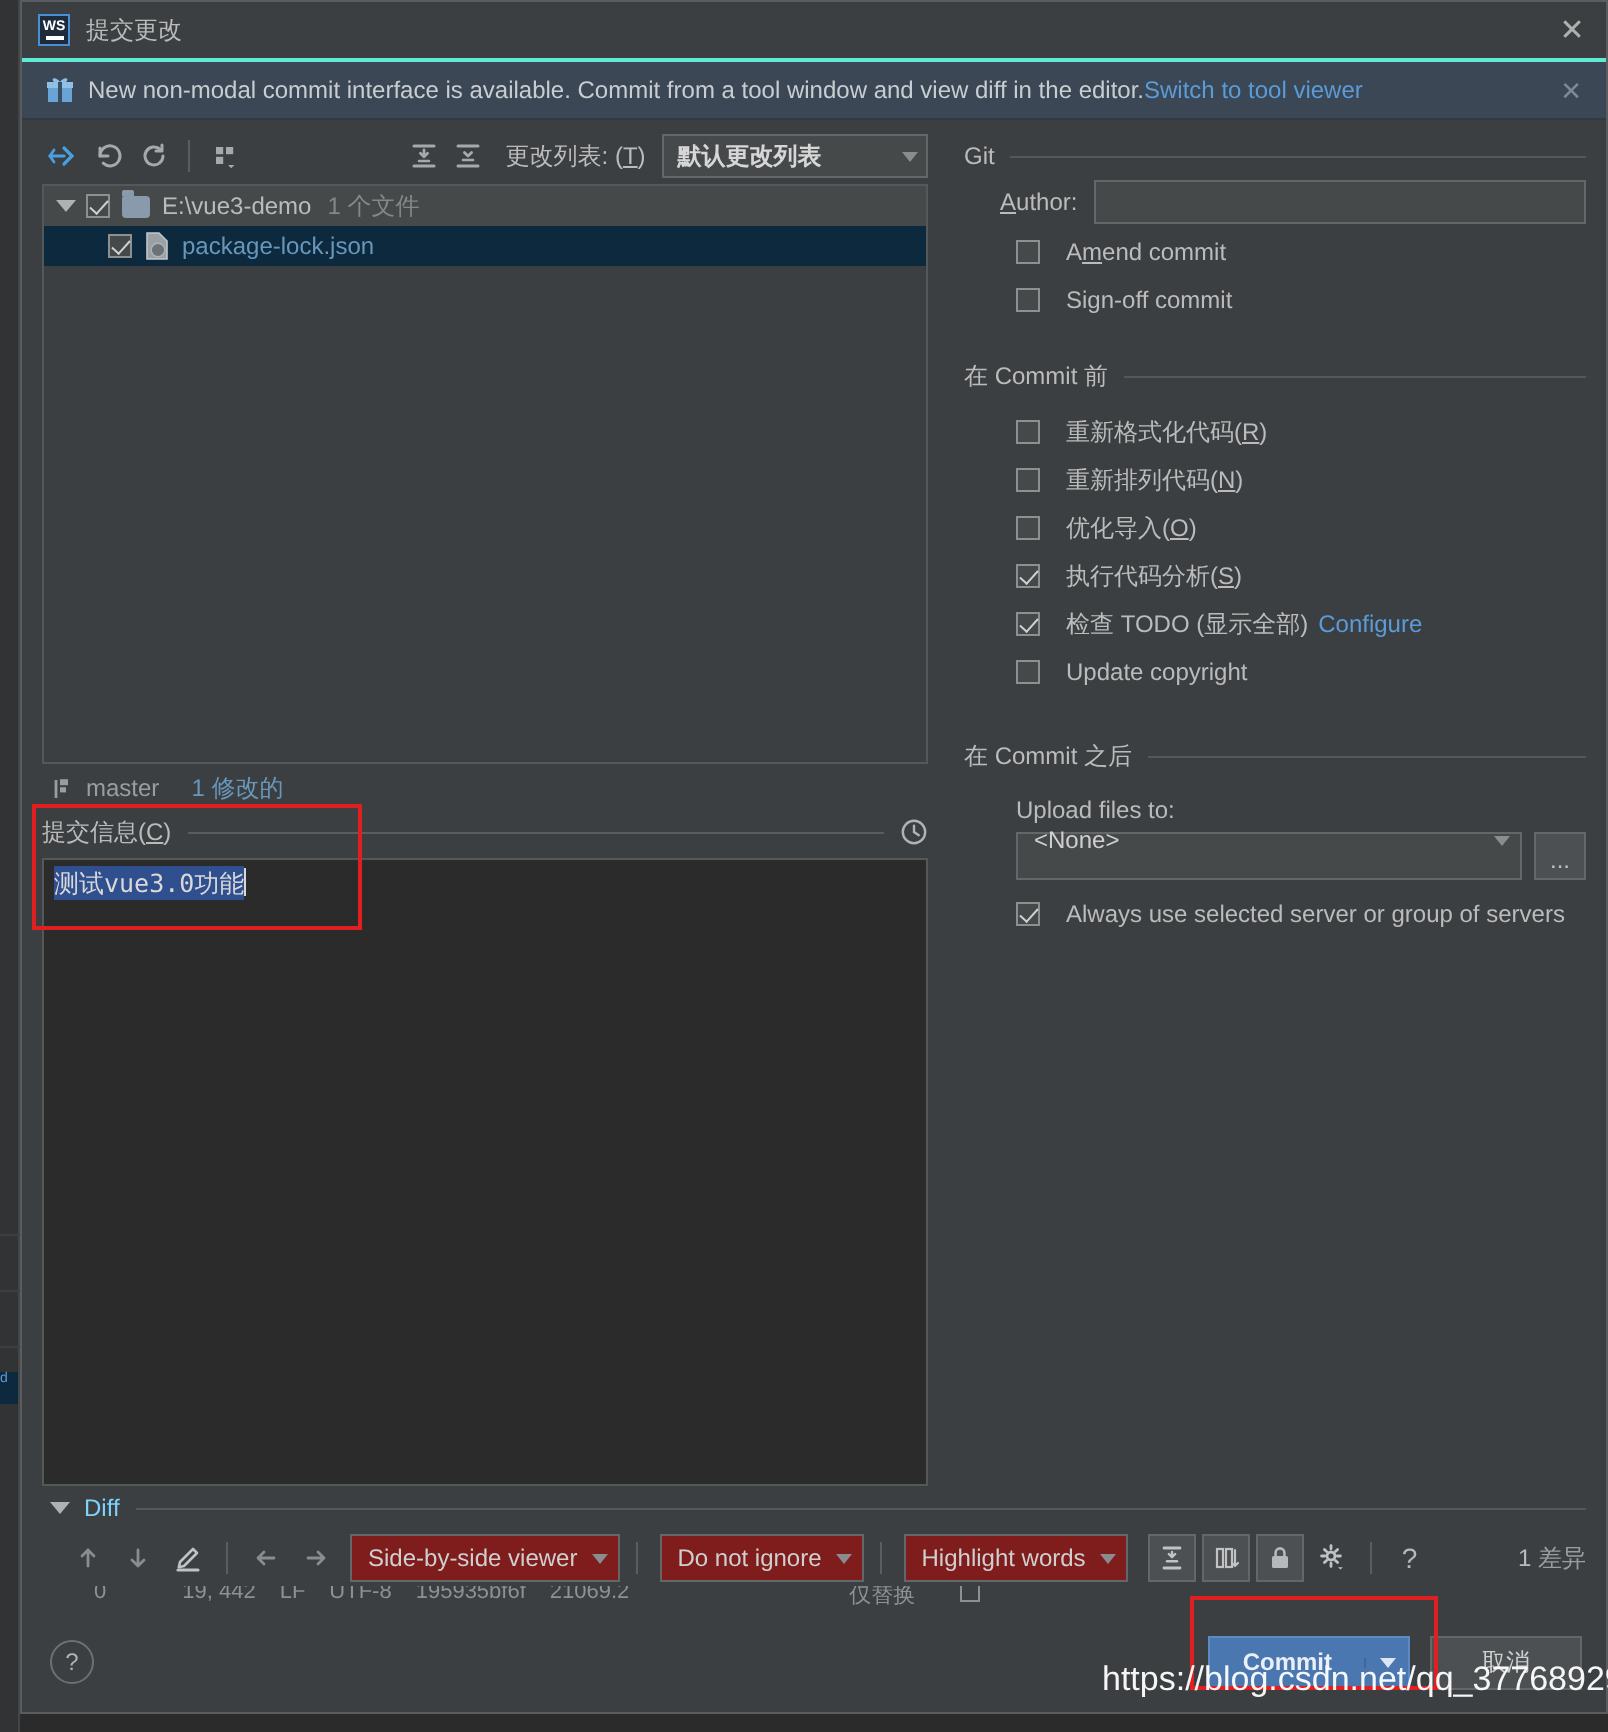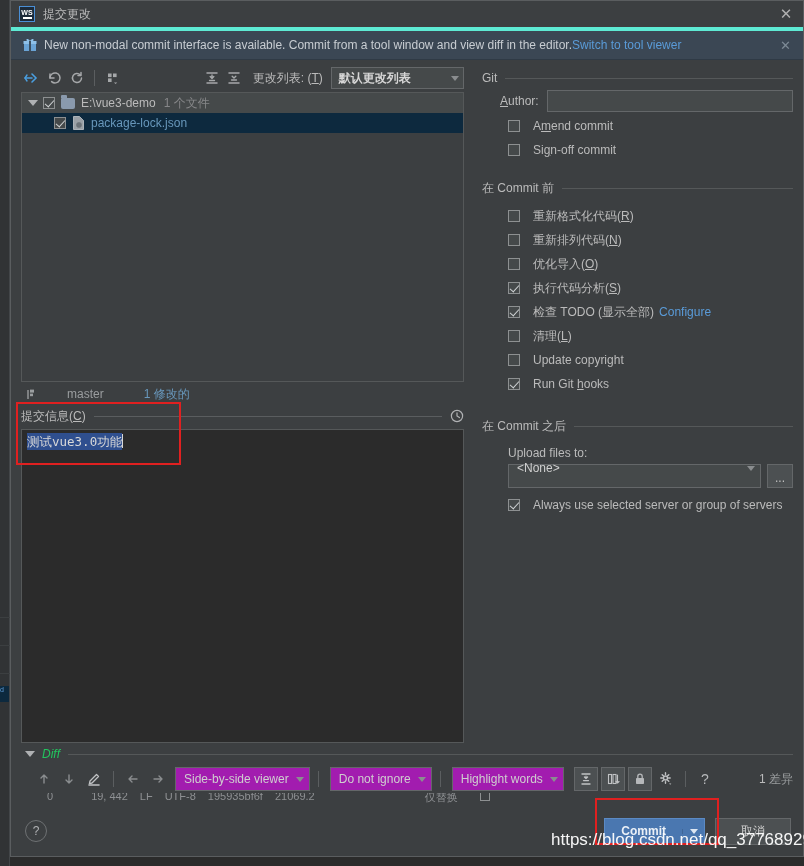--- a/index.html
+++ b/index.html
@@ -33,21 +33,21 @@
   .dialog {
     position: absolute; left: 10px; top: 0; width: 794px; height: 857px;
     background: #3c3f41; border: 1px solid #5a5d5f;
     display: flex; flex-direction: column;
   }
 
   
   .titlebar {
     height: 30px; flex: 0 0 30px; background: #3c3f41;
     display: flex; align-items: center; padding: 0 6px 0 8px;
-    border-bottom: 4px solid #5eead4;
+    border-bottom: 2px solid #5eead4;
   }
   .ws-icon {
     width: 16px; height: 16px; background: #1d2b3a;
     border: 1px solid #4a8fd6; color: #ffffff;
     font-size: 7px; font-weight: bold; line-height: 8px;
     display: flex; flex-direction: column; align-items: center; justify-content: center;
     margin-right: 8px; flex: 0 0 16px;
   }
   .ws-icon .ws-bar { width: 9px; height: 2px; background: #fff; margin-top: 1px; }
   .title-text { color: #bbbbbb; font-size: 12px; flex: 1; }
@@ -113,21 +113,21 @@
     border: solid #cfd2d4; border-width: 0 1.6px 1.6px 0; transform: rotate(42deg);
   }
   .folder-ic { width: 14px; height: 11px; background: #8a9aad; border-radius: 1px 2px 2px 2px; margin-right: 6px; position: relative; }
   .folder-ic::before { content:""; position:absolute; left:0; top:-3px; width:6px; height:3px; background:#8a9aad; border-radius:1px 1px 0 0; }
   .json-ic { width: 13px; height: 14px; margin-right: 6px; flex: 0 0 13px; }
   .tree-path { color: #bbbbbb; }
   .tree-count { color: #868789; margin-left: 8px; }
   .tree-file { color: #6897bb; }
 
   
-  .branch-row { height: 24px; display: flex; align-items: center; padding-left: 4px; margin-right: 8px; gap: 24px; }
+  .branch-row { height: 24px; display: flex; align-items: center; padding-left: 4px; margin-right: 8px; }
   .branch-ic { width: 12px; height: 13px; margin-right: 6px; }
   .branch-name { color: #9a9d9f; font-size: 12px; }
   .mod-count { color: #6897bb; font-size: 12px; margin-left: 16px; }
 
   
   .msg-wrap { position: relative; margin-right: 8px; flex: 1 1 auto; display: flex; flex-direction: column; min-height: 0; }
   .msg-header { display: flex; align-items: center; height: 20px; }
   .msg-title { color: #bbbbbb; font-size: 12px; white-space: nowrap; }
   .msg-title u { text-decoration: underline; }
   .msg-rule { flex: 1; height: 1px; background: #5a5d5f; margin: 0 8px; }
@@ -173,27 +173,27 @@
   .dots-btn {
     width: 26px; height: 24px; background: #4c5052; border: 1px solid #646769;
     color: #c0c0c0; font-size: 12px; display: flex; align-items: flex-end;
     justify-content: center; cursor: pointer; padding-bottom: 2px;
   }
 
   
   .diff-sec { flex: 0 0 auto; padding: 0 10px 0 14px; }
   .diff-head { display: flex; align-items: center; height: 22px; }
   .diff-tri { width: 0; height: 0; border-left: 5px solid transparent; border-right: 5px solid transparent; border-top: 6px solid #afb1b3; margin-right: 7px; cursor: pointer; }
-  .diff-title { color: #22c55e; font-size: 12px; font-style: italic; }
+  .diff-title { color: #7dd3fc; font-size: 12px; }
   .diff-rule { flex: 1; height: 1px; background: #555859; margin-left: 8px; }
   .diff-toolbar { display: flex; align-items: center; height: 28px; gap: 3px; padding-left: 8px; }
   .dbtn { width: 22px; height: 22px; display: flex; align-items: center; justify-content: center; cursor: pointer; }
   .dsep { width: 1px; height: 16px; background: #5b5e60; margin: 0 5px; }
   .dcombo {
-    height: 24px; background: #a21caf; border: 1px solid #646769; color: #cfcfcf;
+    height: 24px; background: #7f1d1d; border: 1px solid #646769; color: #cfcfcf;
     font-size: 12px; display: flex; align-items: center; padding: 0 5px 0 8px;
     gap: 7px; cursor: pointer; margin-left: 3px;
   }
   .dtoggle {
     width: 24px; height: 24px; background: #4c5052; border: 1px solid #646769;
     display: flex; align-items: center; justify-content: center; cursor: pointer;
   }
   .diff-count { color: #9a9d9f; font-size: 12px; margin-left: auto; white-space: nowrap; }
   .diff-count b { color: #bbbbbb; font-weight: normal; }
 
@@ -426,29 +426,21 @@
           <span class="cbox on"></span>
           <span class="chk-label"><span>执行代码分析</span>(<u>S</u>)</span>
         </div>
         <div class="chk-row">
           <span class="cbox on"></span>
           <span class="chk-label">检查 TODO (显示全部)</span>
           <span class="cfg-link">Configure</span>
         </div>
         <div class="chk-row">
           <span class="cbox"></span>
-          <span class="chk-label"><span>清理</span>(<u>L</u>)</span>
-        </div>
-        <div class="chk-row">
-          <span class="cbox"></span>
           <span class="chk-label">Update copyright</span>
-        </div>
-        <div class="chk-row">
-          <span class="cbox on"></span>
-          <span class="chk-label">Run Git <u>h</u>ooks</span>
         </div>
       </div>
 
       <div class="grp" style="margin-top:18px;">
         <div class="grp-head">
           <span class="grp-title">在 Commit 之后</span>
           <span class="grp-rule"></span>
         </div>
         <div class="up-label">Upload files to:</div>
         <div class="up-row">

